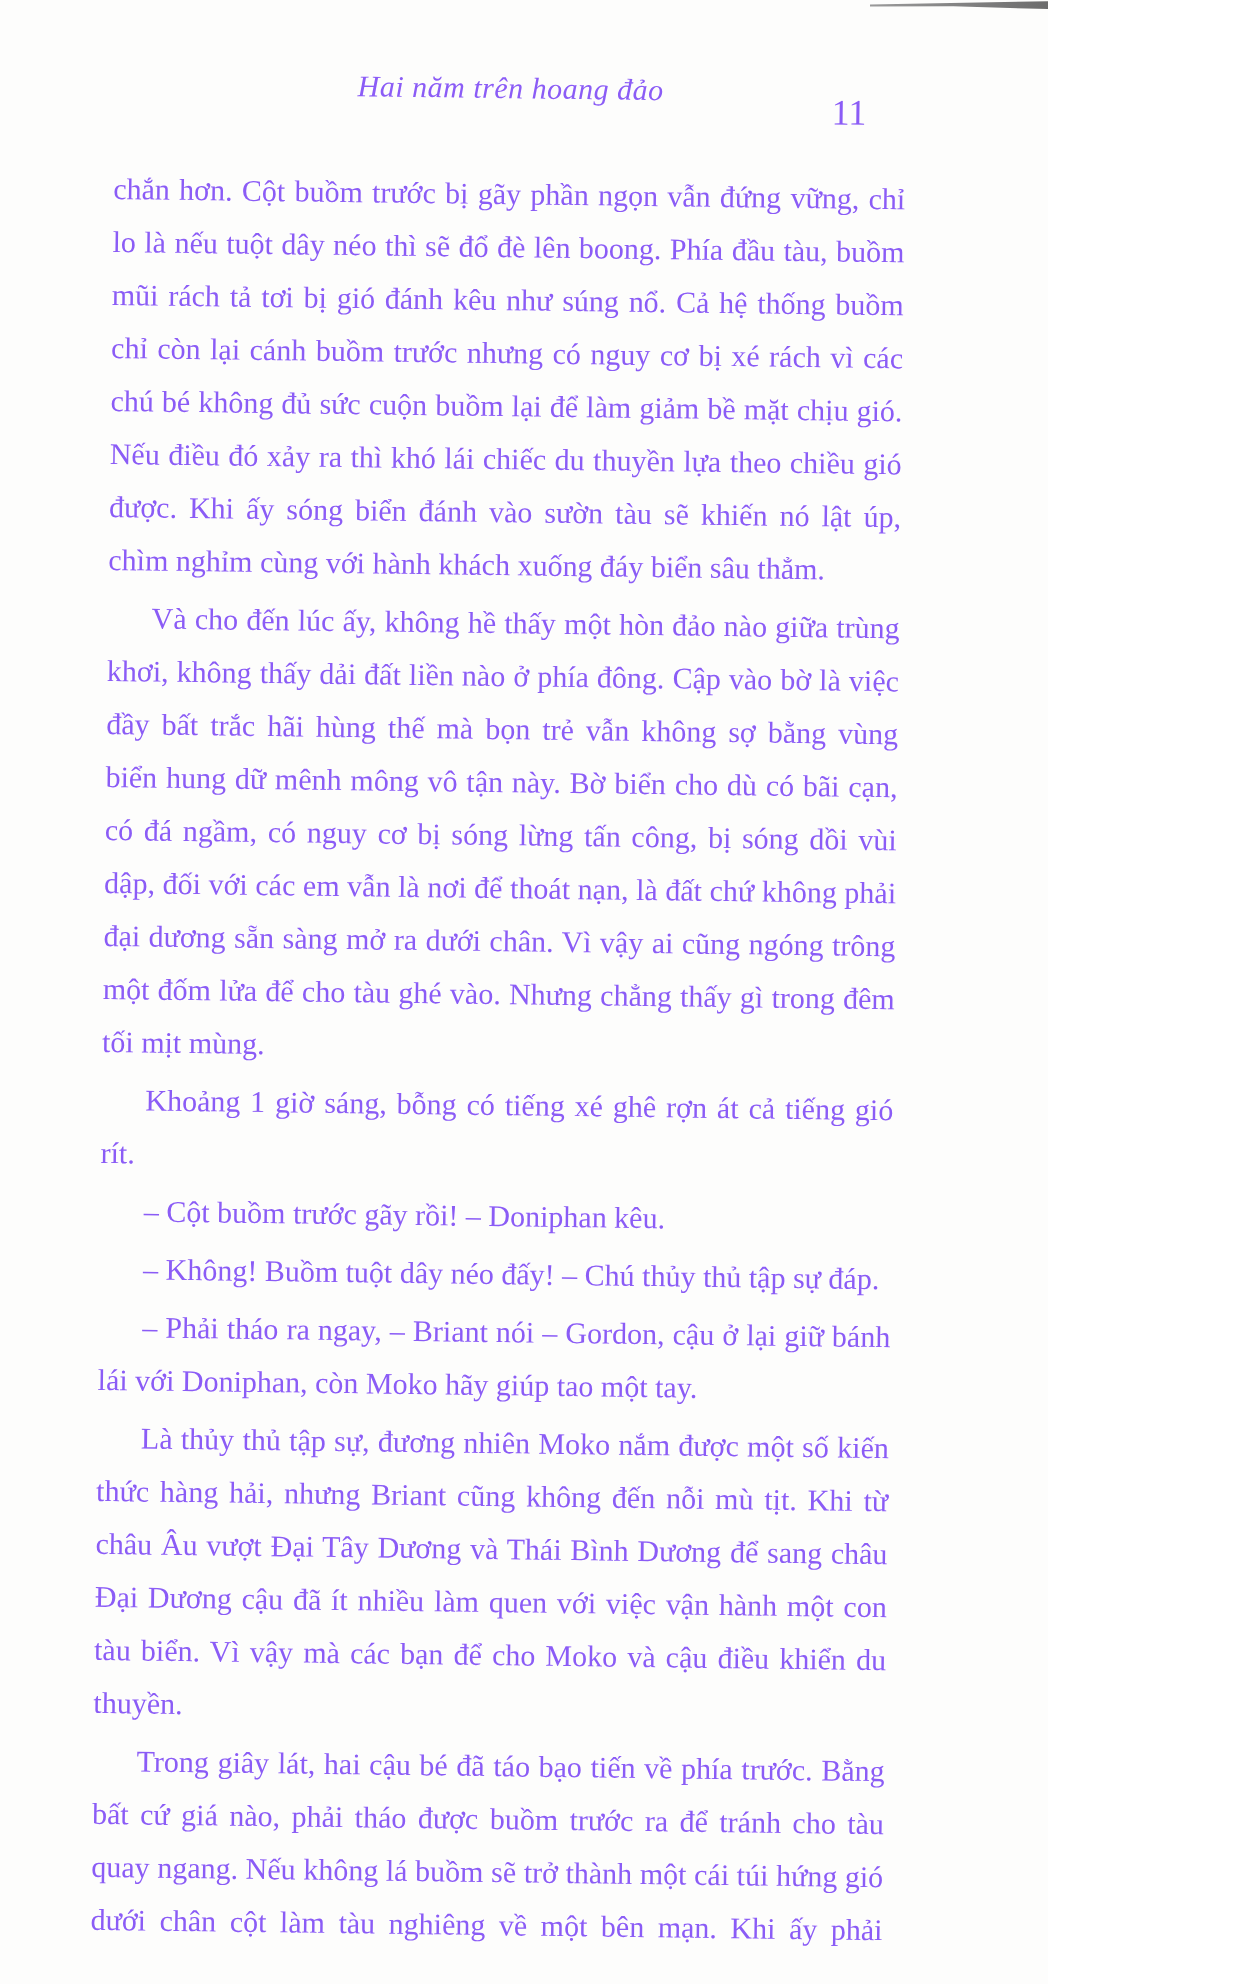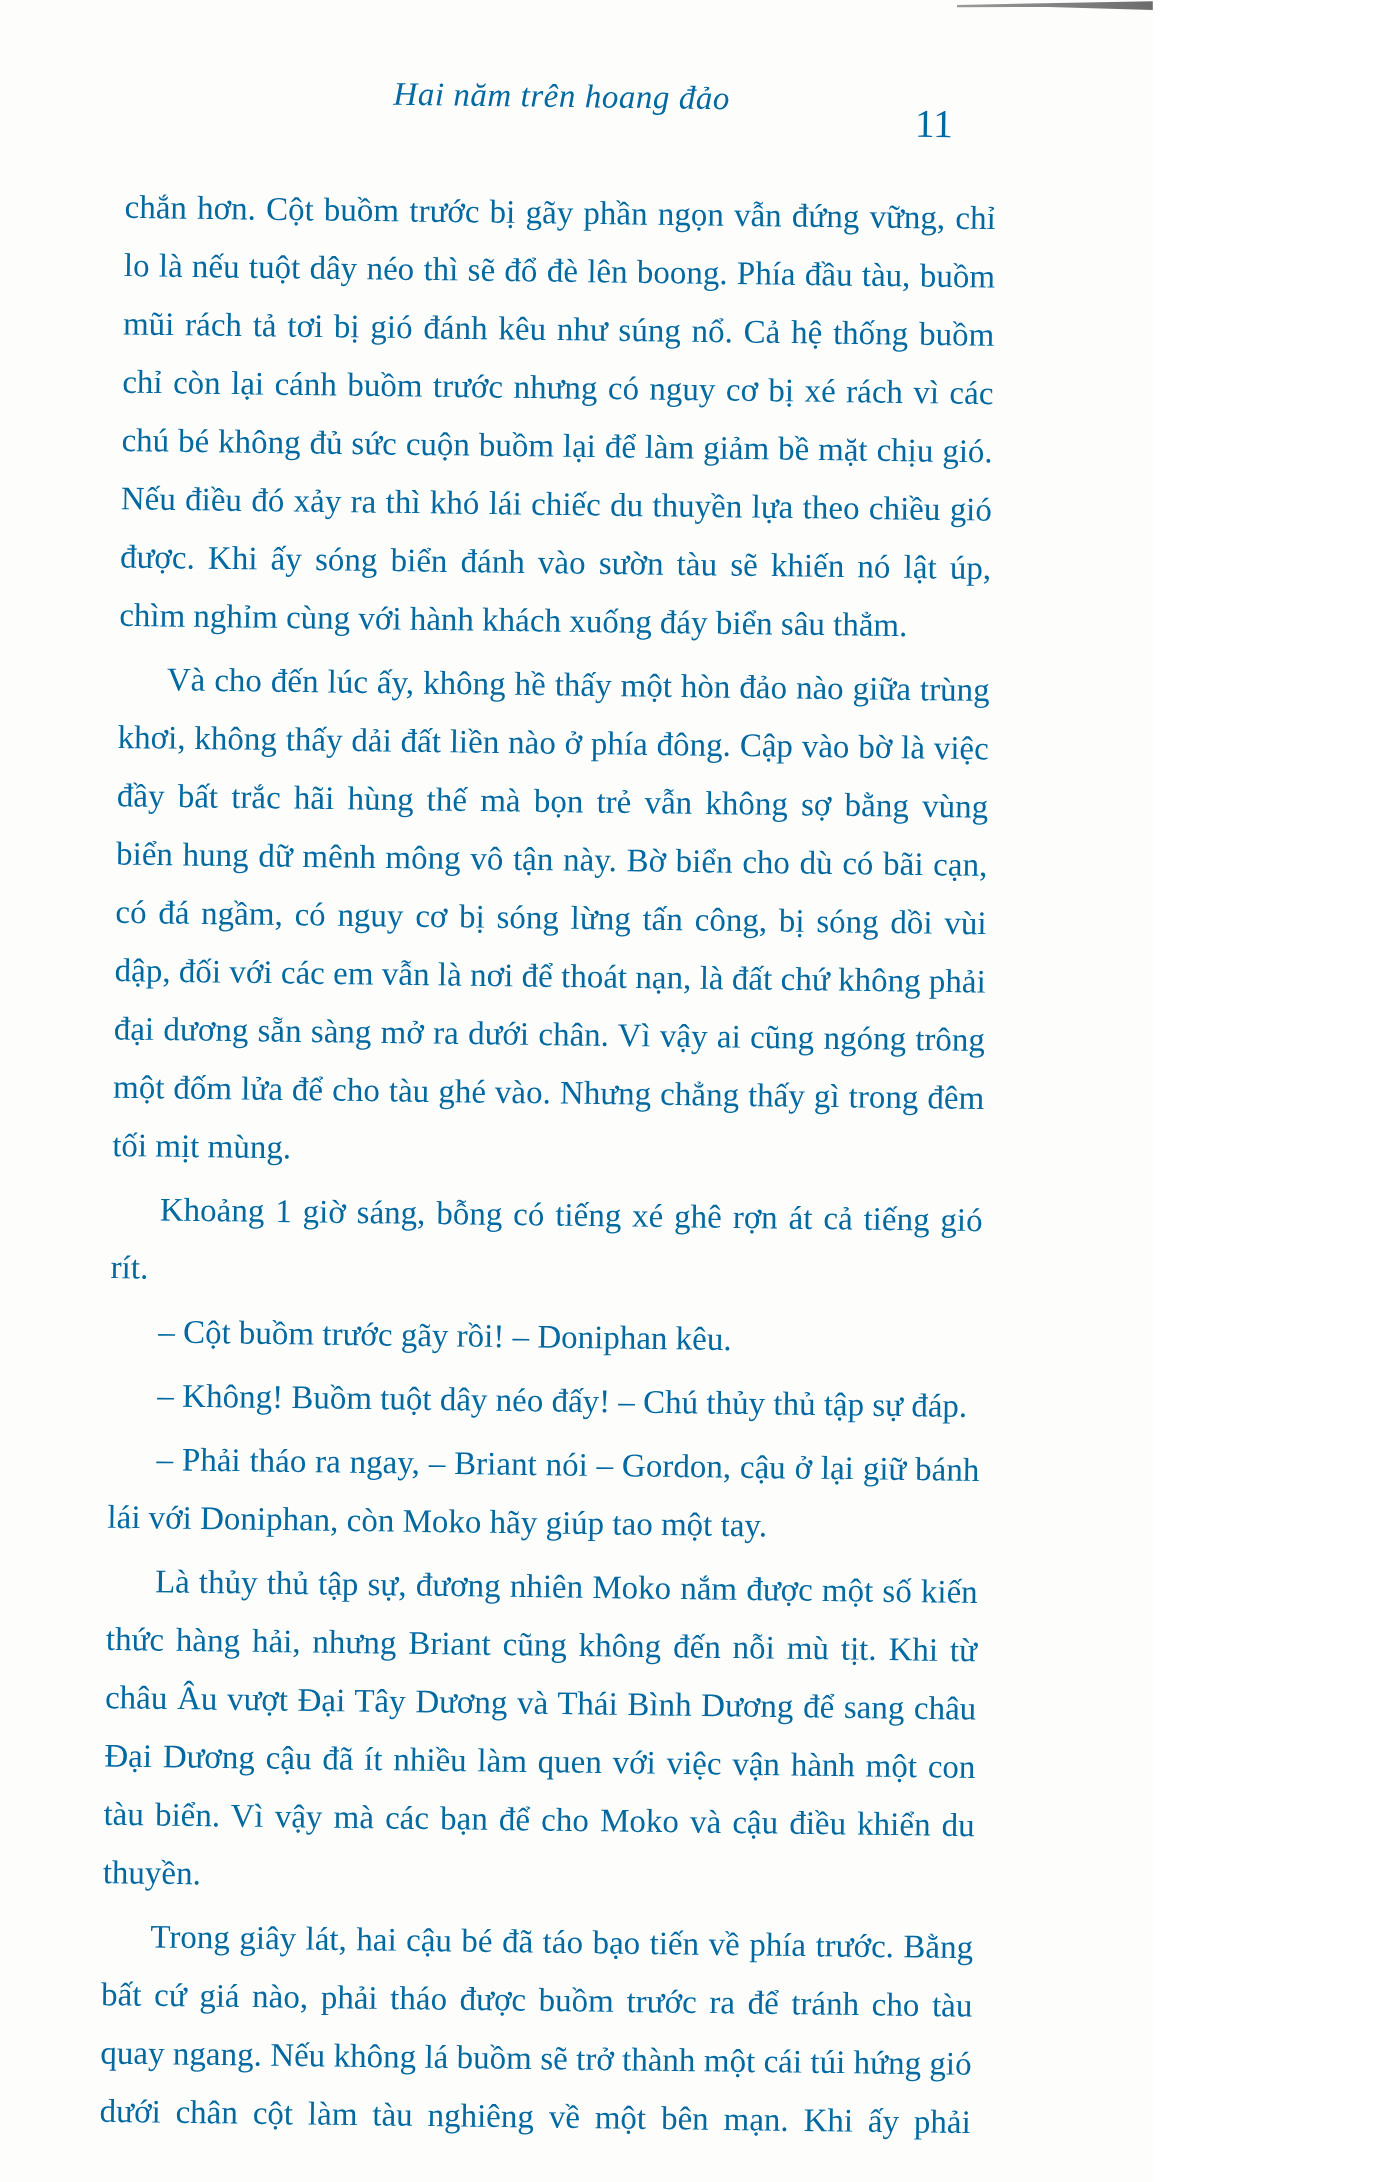--- a/index.html
+++ b/index.html
@@ -3,21 +3,21 @@
 <meta charset="utf-8">
 <style>
   html, body { margin: 0; padding: 0; }
   .page {
     position: relative;
     width: 1048px;
     height: 1984px;
     background: #fdfdfc;
     overflow: hidden;
     font-family: "Liberation Serif", "DejaVu Serif", serif;
-    color: #0369a1;
+    color: #8b5cf6;
   }
   
   .scan-artifact {
     position: absolute;
     top: 0;
     left: 870px;
     width: 378px;
     height: 15px;
     background: linear-gradient(to right, #9a9a9a, #383838);
     clip-path: polygon(0 30%, 55% 4%, 100% 0, 100% 100%, 22% 42%, 0 44%);

